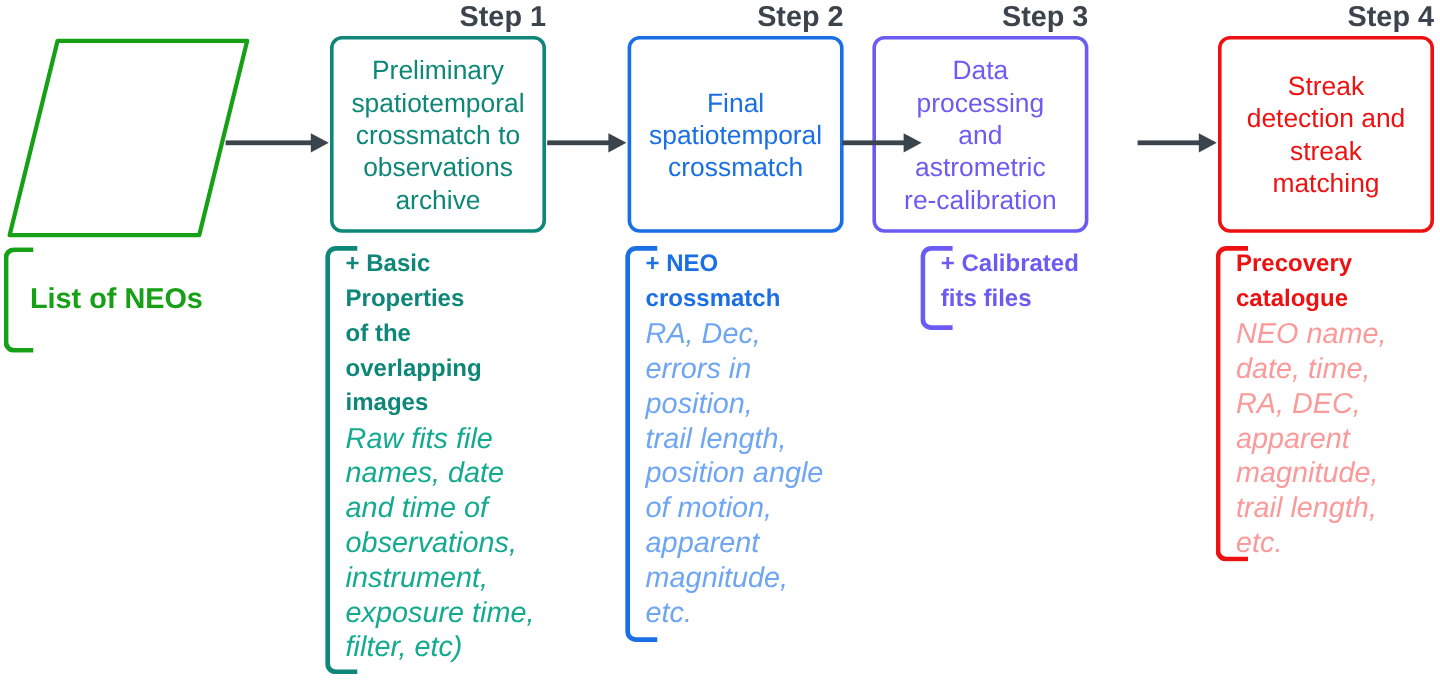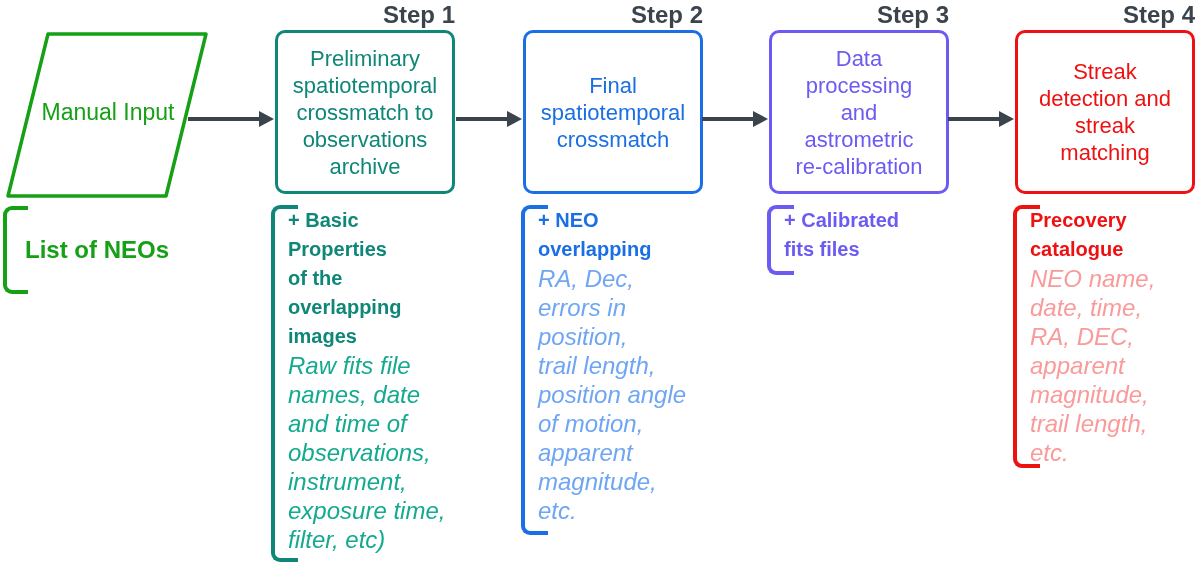--- a/index.html
+++ b/index.html
@@ -19,21 +19,21 @@
     position:absolute; top:30px; width:180px; height:164px; box-sizing:border-box;
     border:3.5px solid var(--c); border-radius:10px; background:#ffffff;
     display:flex; align-items:center; justify-content:center;
   }
   .step-box .box-text {
     white-space:pre-line; text-align:center; font-size:22px; line-height:27px;
     color:var(--c);
   }
 
   
-  .c0 { left:275px; } .c1 { left:523px; } .c2 { left:769px; } .c3 { left:1015px; }
+  .c0 { left:275px; } .c1 { left:523px; } .c2 { left:727px; } .c3 { left:1015px; }
 
   
   .arrow { position:absolute; top:111px; height:16px; }
   .arrow .shaft { position:absolute; left:0; right:11px; top:6px; height:3.5px; background:var(--t); }
   .arrow .head {
     position:absolute; right:0; top:0; width:0; height:0;
     border-left:15px solid var(--t); border-top:8px solid transparent; border-bottom:8px solid transparent;
   }
   .a0 { left:188px; width:86px; } .a1 { left:456px; width:66px; }
   .a2 { left:702px; width:66px; } .a3 { left:948px; width:66px; }
@@ -70,21 +70,20 @@
   }
 </style>
 </head>
 <body>
 
 <div id="canvas" style="--t: #3B434C;">
 
   <svg class="para-svg" width="220" height="170" viewBox="0 0 220 170" style="--g: #15A015;">
     <polygon points="48,4 206,4 166,166 8,166"></polygon>
   </svg>
-  <div class="para-label" style="--g: #15A015;">Manual Input</div>
 
   <div class="input-note" style="--c: #15A015; --g: #15A015;">
     <span class="bracket"></span>
     <div class="label">List of NEOs</div>
   </div>
 
   <div class="step-title c0">Step 1</div>
   <div class="step-title c1">Step 2</div>
   <div class="step-title c2">Step 3</div>
   <div class="step-title c3">Step 4</div>
@@ -147,21 +146,21 @@
 instrument,
 exposure time,
 filter, etc)</div>
     </div>
   </div>
 
   <div class="note n1" style="--c: #1B6FE4; --d: #6FA6F3;">
     <span class="bracket" style="--bh:330px"></span>
     <div class="note-text">
       <div class="note-title">+ NEO
-overlapping</div>
+crossmatch</div>
       <div class="note-detail">RA, Dec,
 errors in
 position,
 trail length,
 position angle
 of motion,
 apparent
 magnitude,
 etc.</div>
     </div>

